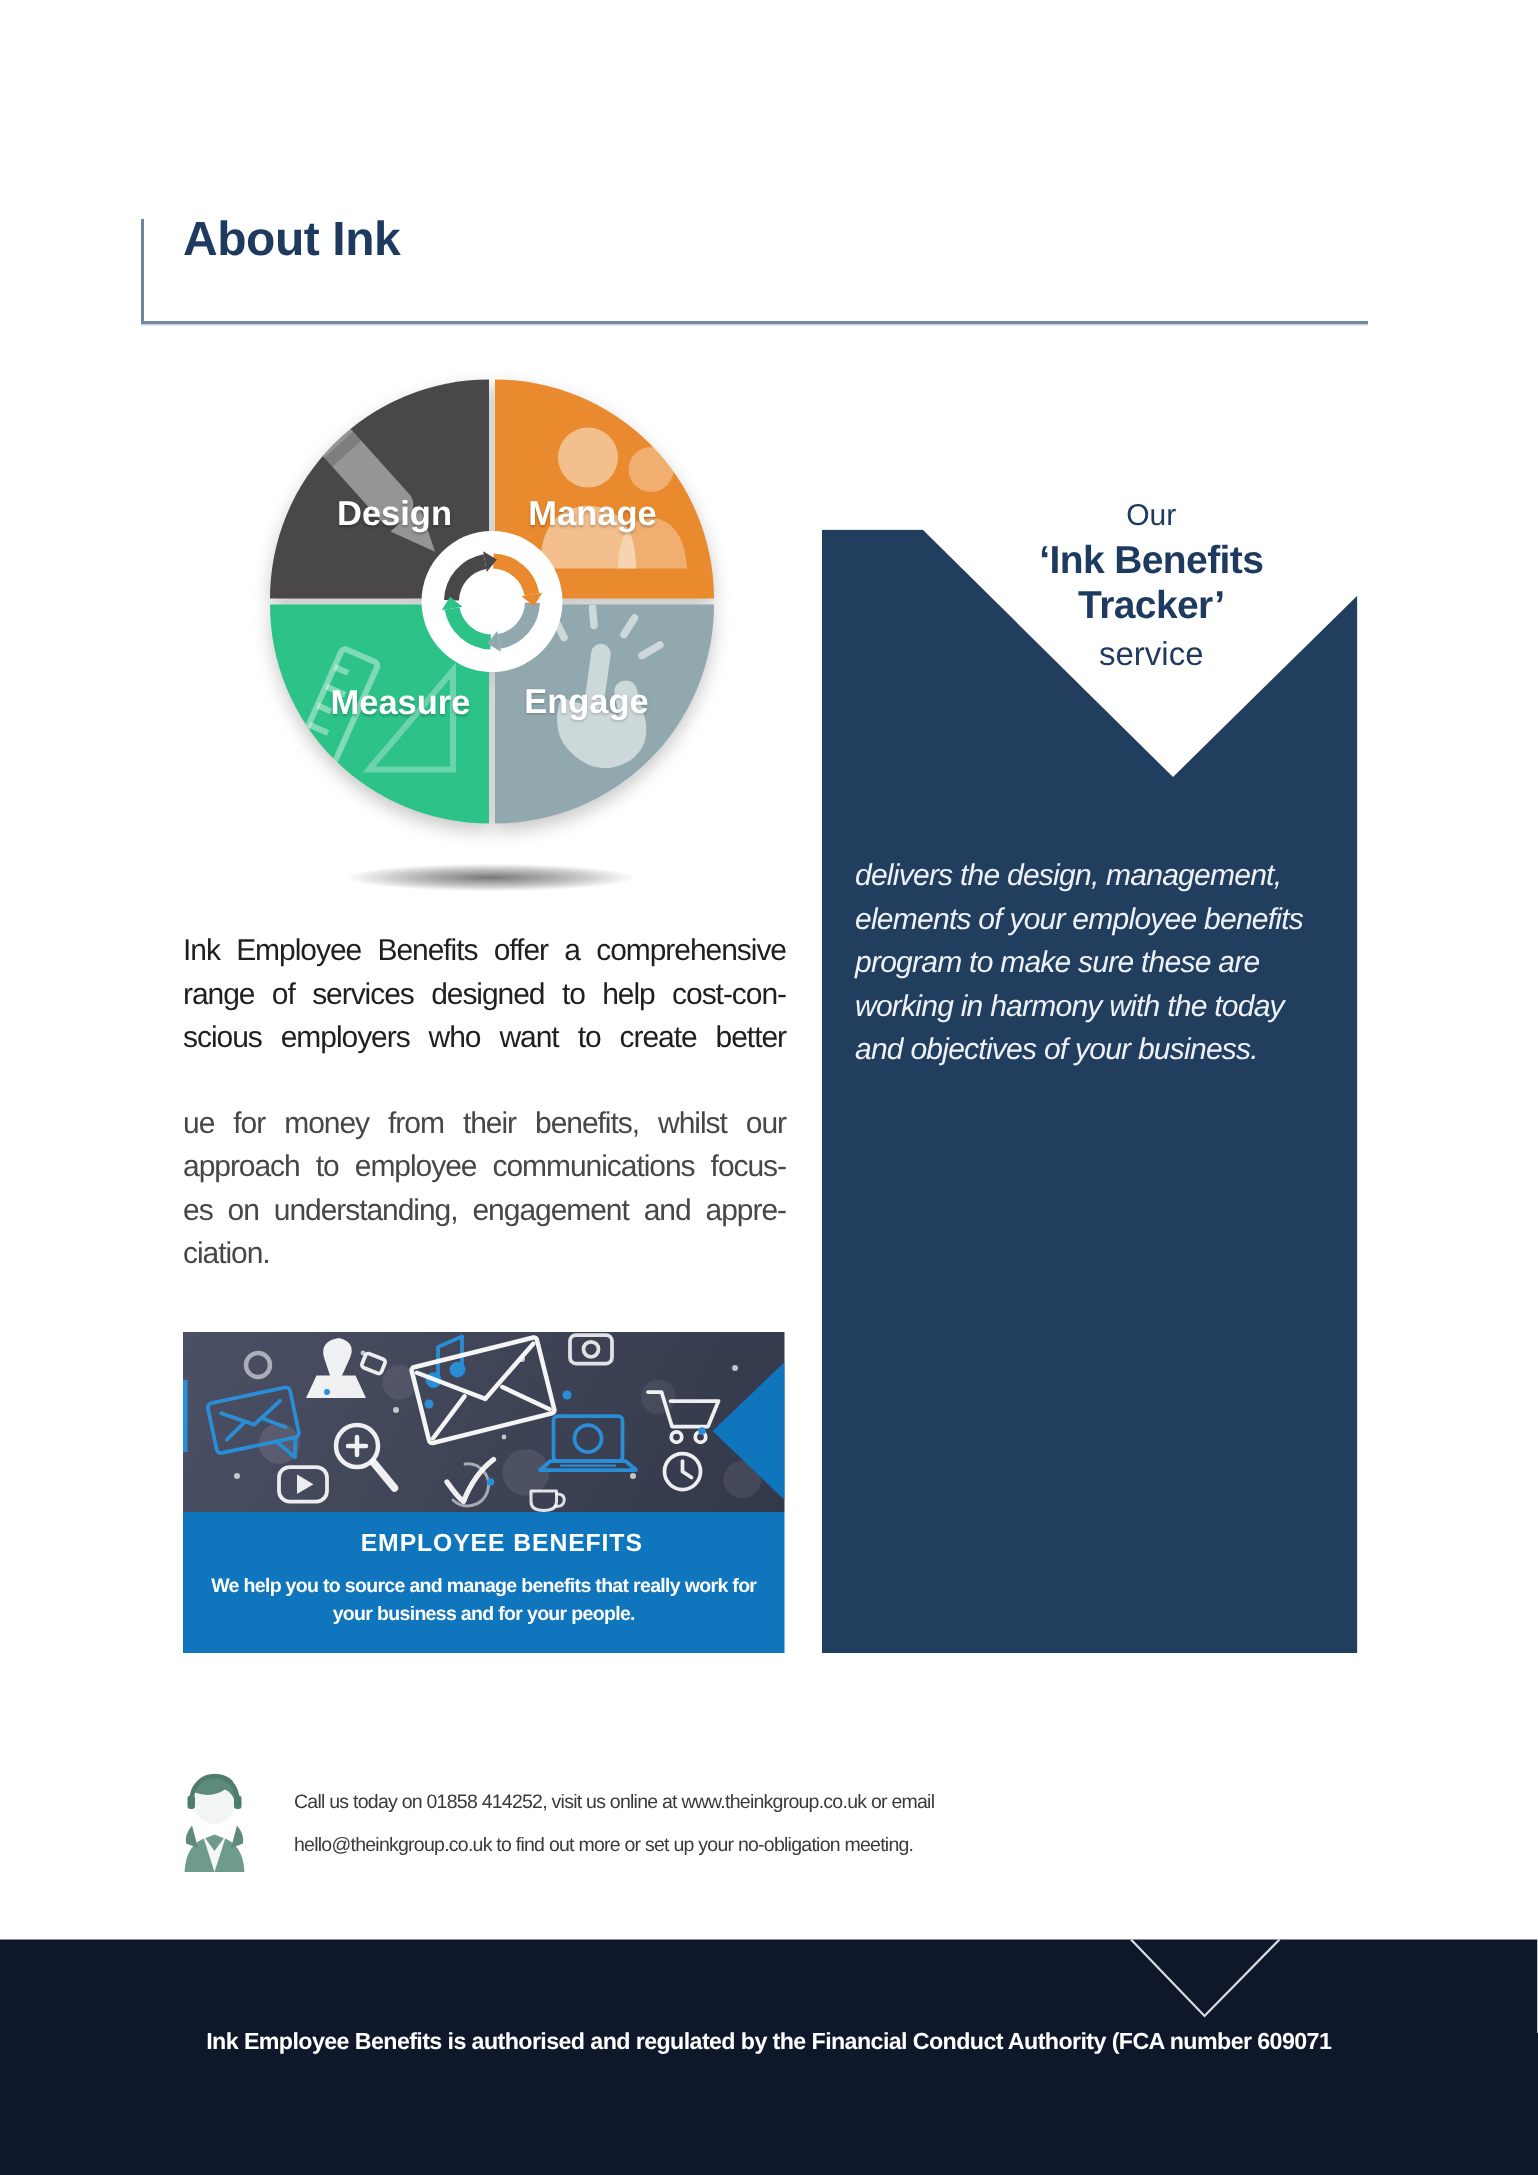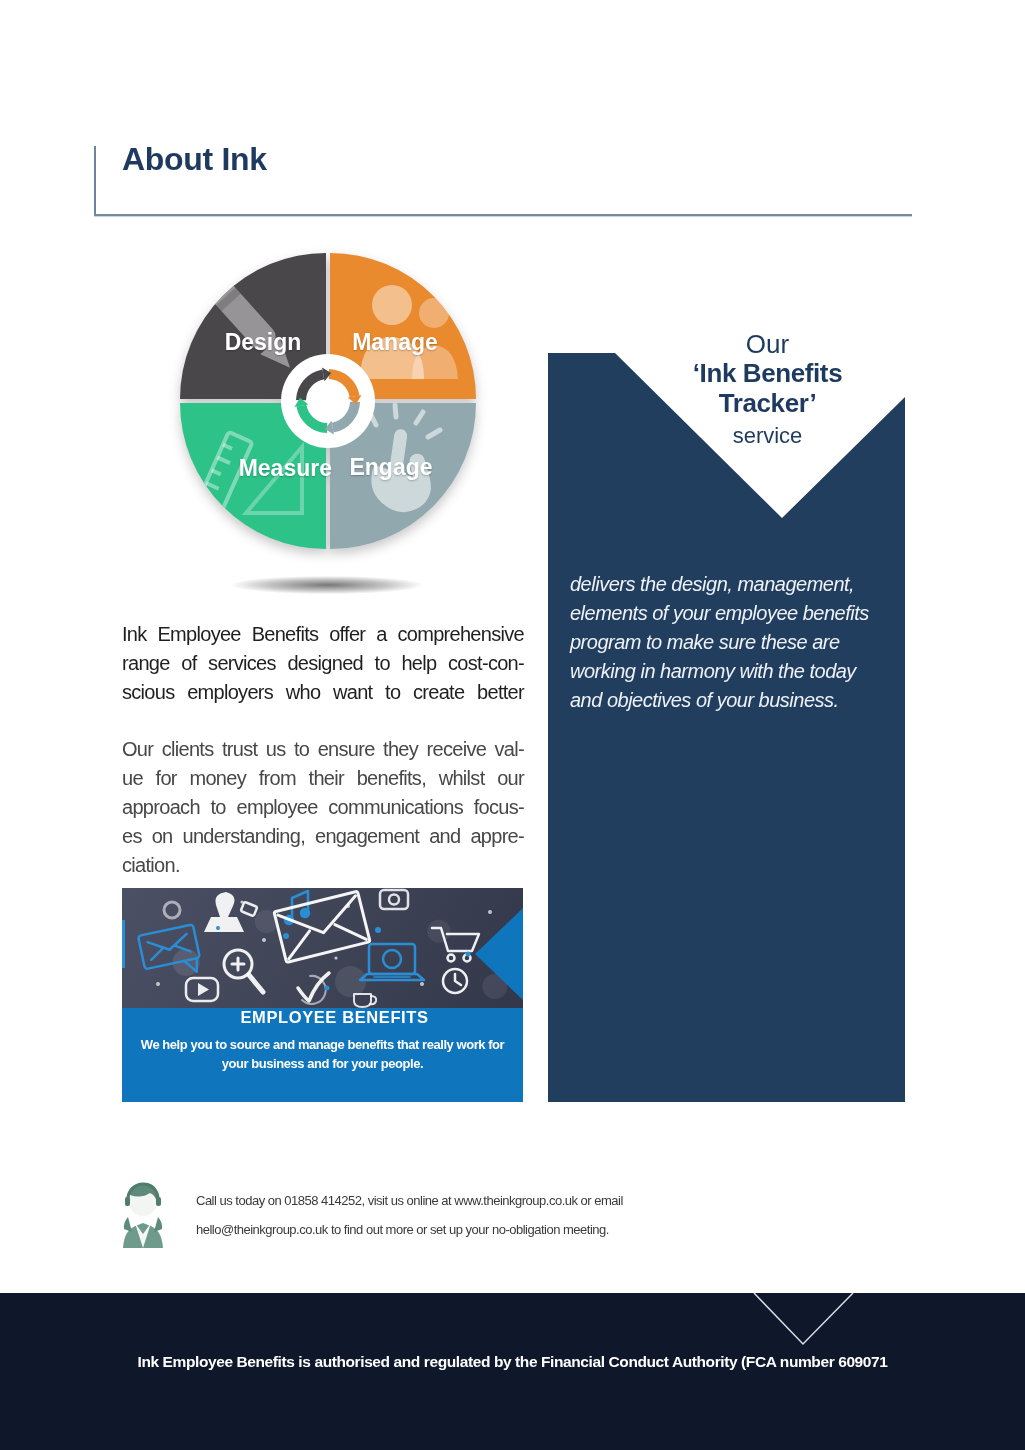--- a/index.html
+++ b/index.html
@@ -21,21 +21,21 @@
   .quad{position:relative;overflow:hidden;}
   .q-tl{border-radius:100% 0 0 0;background:#4a474a;}
   .q-tr{border-radius:0 100% 0 0;background:#e98a2e;}
   .q-bl{border-radius:0 0 0 100%;background:#2cc288;}
   .q-br{border-radius:0 0 100% 0;background:#91a8af;}
   .quad svg{position:absolute;inset:0;}
   .wheel-label{position:absolute;width:130px;text-align:center;color:#ffffff;
     font-size:23px;font-weight:bold;text-shadow:0 1px 2px rgba(0,0,0,.25);}
   .lbl-design{left:18px;top:76px;}
   .lbl-manage{left:150px;top:76px;}
-  .lbl-measure{left:22px;top:202px;text-align:right;}
+  .lbl-measure{left:22px;top:202px;}
   .lbl-engage{left:146px;top:201px;}
   .hub{position:absolute;left:98px;top:98px;width:100px;height:100px;}
   .wheel-shadow{left:232px;top:576px;width:190px;height:18px;
     background:radial-gradient(ellipse at center, rgba(30,30,30,.6) 0%, rgba(30,30,30,.25) 45%, transparent 72%);}
 
   
   .intro{left:122px;top:620px;width:402px;font-size:20px;line-height:29px;letter-spacing:-0.7px;color:#1f1f1f;}
   .intro2{left:122px;top:735px;width:402px;font-size:20px;line-height:29px;letter-spacing:-0.7px;color:#474747;}
   .jline{text-align:justify;text-align-last:justify;}
   .jlast{text-align:left;text-align-last:left;}
@@ -46,28 +46,28 @@
     background:
       radial-gradient(circle at 16% 62%, rgba(255,255,255,.10) 0 13px, transparent 14px),
       radial-gradient(circle at 36% 28%, rgba(255,255,255,.08) 0 11px, transparent 12px),
       radial-gradient(circle at 57% 78%, rgba(255,255,255,.09) 0 15px, transparent 16px),
       radial-gradient(circle at 79% 36%, rgba(255,255,255,.07) 0 11px, transparent 12px),
       radial-gradient(circle at 93% 82%, rgba(255,255,255,.08) 0 12px, transparent 13px),
       linear-gradient(118deg,#4b5065 0%,#3e4355 52%,#32374a 100%);}
   .banner-chevron{position:absolute;right:0;top:20px;width:0;height:0;
     border-top:46px solid transparent;border-bottom:46px solid transparent;border-right:48px solid #0f75bd;}
   .banner-bar{position:absolute;left:0;top:120px;width:401px;height:94px;background:#0f75bd;color:#ffffff;text-align:center;}
-  .banner-title{margin-top:0;font-size:16.5px;font-weight:bold;letter-spacing:0.6px;padding-left:24px;}
+  .banner-title{margin-top:12px;font-size:16.5px;font-weight:bold;letter-spacing:0.6px;padding-left:24px;}
   .banner-body{margin-top:8px;font-size:13px;font-weight:600;line-height:19px;letter-spacing:-0.45px;}
 
   
   .side-panel{left:548px;top:353px;width:357px;height:749px;background:#223e5e;
     clip-path:polygon(0 0, 67px 0, 234px 165px, 100% 44px, 100% 100%, 0 100%);}
   .panel-header{left:645px;top:330px;width:245px;text-align:center;color:#1e3a5f;}
-  .ph-eyebrow{font-size:26px;line-height:28px;}
+  .ph-eyebrow{font-size:20px;line-height:28px;}
   .ph-title{font-size:26px;line-height:30px;font-weight:bold;letter-spacing:-0.4px;}
   .ph-sub{font-size:22px;line-height:30px;margin-top:3px;}
   .panel-body{left:570px;top:570px;width:324px;color:#eef2f7;font-style:italic;
     font-size:20px;line-height:29px;letter-spacing:-0.5px;}
 
   
   .contact-icon{left:122px;top:1177px;width:42px;height:72px;}
   .contact-text{left:196px;top:1186px;width:700px;font-size:13px;line-height:29px;letter-spacing:-0.5px;color:#3a3a3a;}
 
   
@@ -147,21 +147,20 @@
   </svg>
 </div>
 <div class="abs wheel-shadow"></div>
 
 <div class="abs intro">
   <div class="jline">Ink Employee Benefits offer a comprehensive</div>
   <div class="jline">range of services designed to help cost-con-</div>
   <div class="jline">scious employers who want to create better</div>
 </div>
 <div class="abs intro2">
-  <div class="jline">Our clients trust us to ensure they receive val-</div>
   <div class="jline">ue for money from their benefits, whilst our</div>
   <div class="jline">approach to employee communications focus-</div>
   <div class="jline">es on understanding, engagement and appre-</div>
   <div class="jlast">ciation.</div>
 </div>
 
 <div class="abs banner">
   <div class="banner-art">
     <svg width="401" height="120" viewBox="0 0 401 120">
       <g fill="none" stroke-linecap="round" stroke-linejoin="round">

